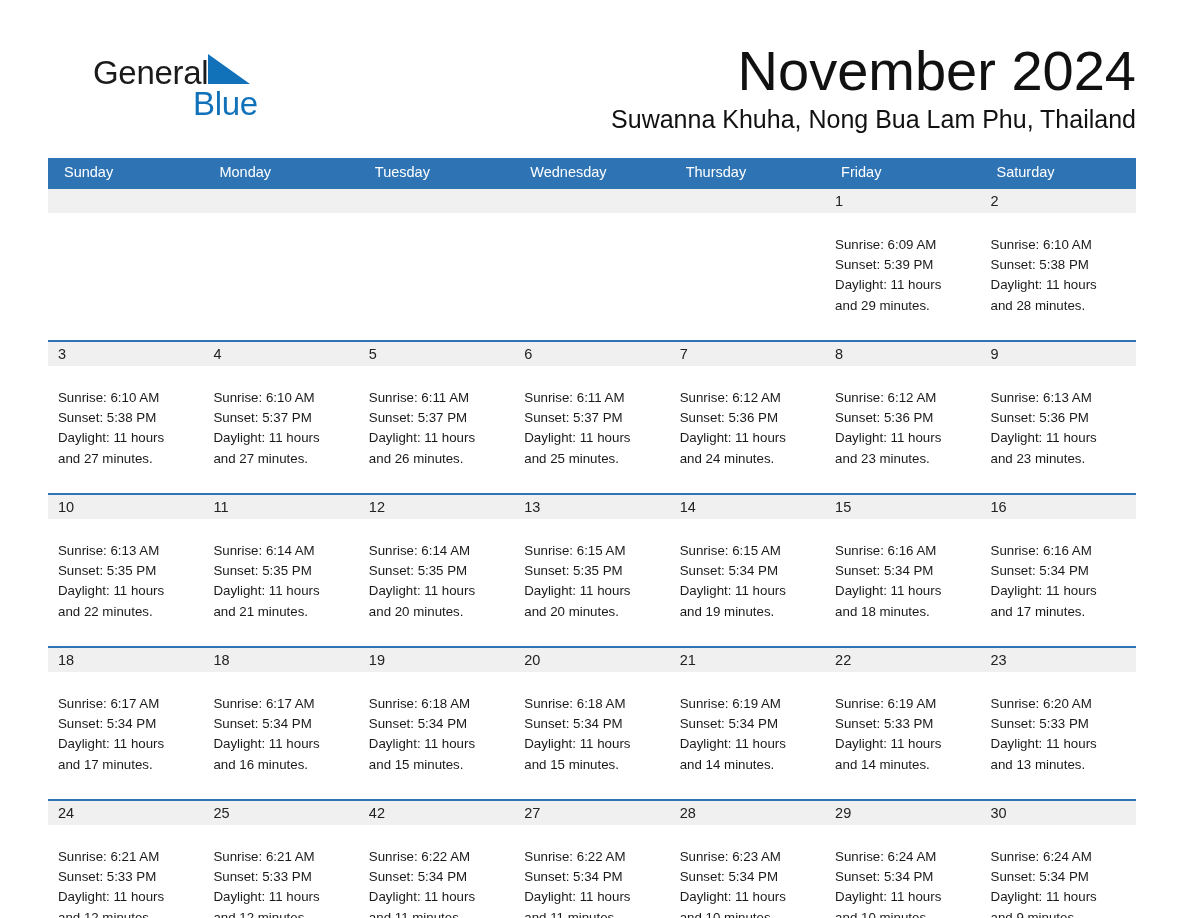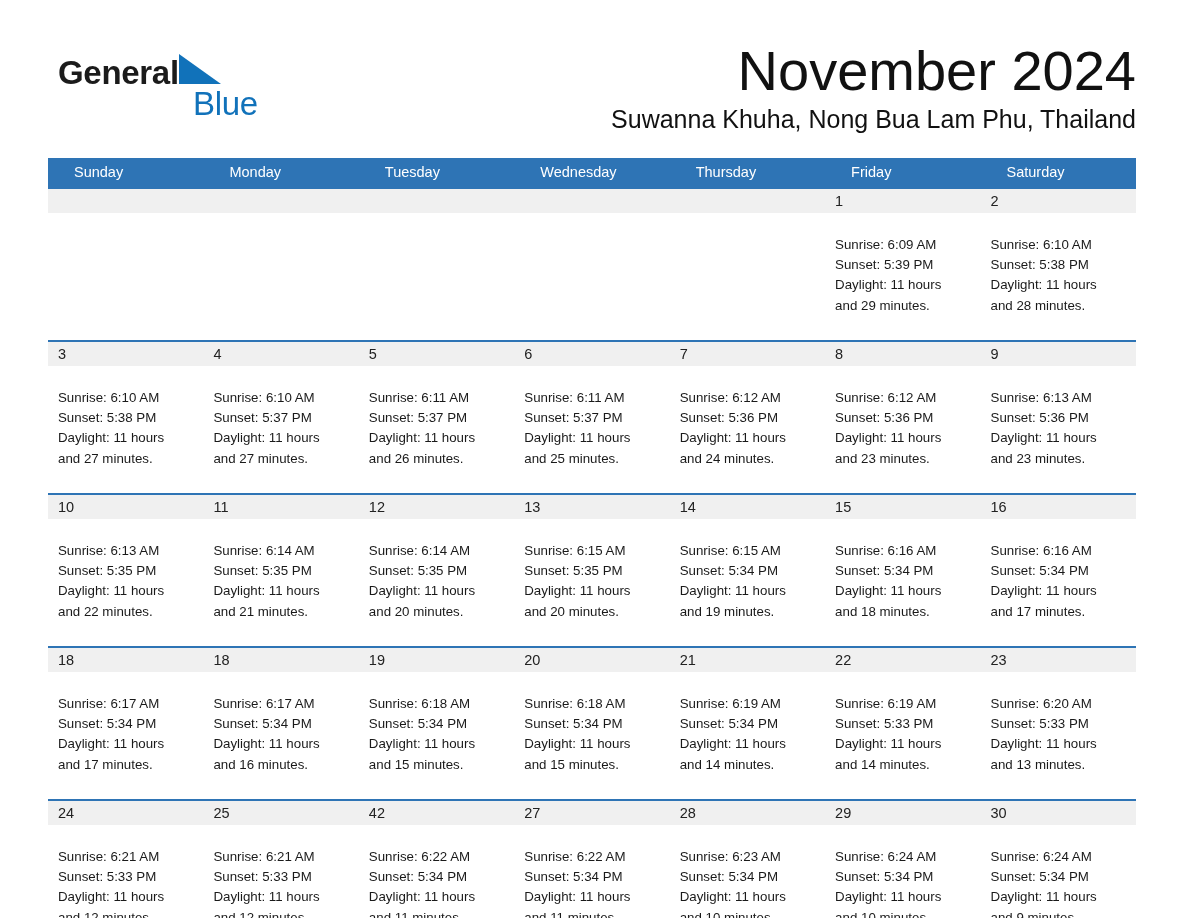--- a/index.html
+++ b/index.html
@@ -39,21 +39,22 @@
   .logo-row1 {
     position: relative;
     height: 38px;
     line-height: 38px;
     white-space: nowrap;
   }
   .logo-general {
     font-size: 33px;
     letter-spacing: -0.3px;
     color: #1b1b1b;
-    font-weight: 700;
+    font-weight: 400;
+    margin-left: 35px;
   }
   .logo-tri {
     display: inline-block;
     vertical-align: -2px;
     margin-left: -2px;
   }
   .logo-row2 {
     height: 40px;
     line-height: 40px;
     padding-left: 75px;
@@ -101,21 +102,21 @@
     background: #2E74B5;
     height: 29px;
   }
   .weekday {
     flex: 0 0 155.43px;
     width: 155.43px;
     box-sizing: border-box;
     color: #ffffff;
     font-size: 14.5px;
     line-height: 29px;
-    padding-left: 26px;
+    padding-left: 16px;
     white-space: nowrap;
   }
 
   .week {
     border-top: 2.5px solid #2E74B5;
   }
   .week:first-of-type {
     border-top: none;
   }
   .week-dates {

